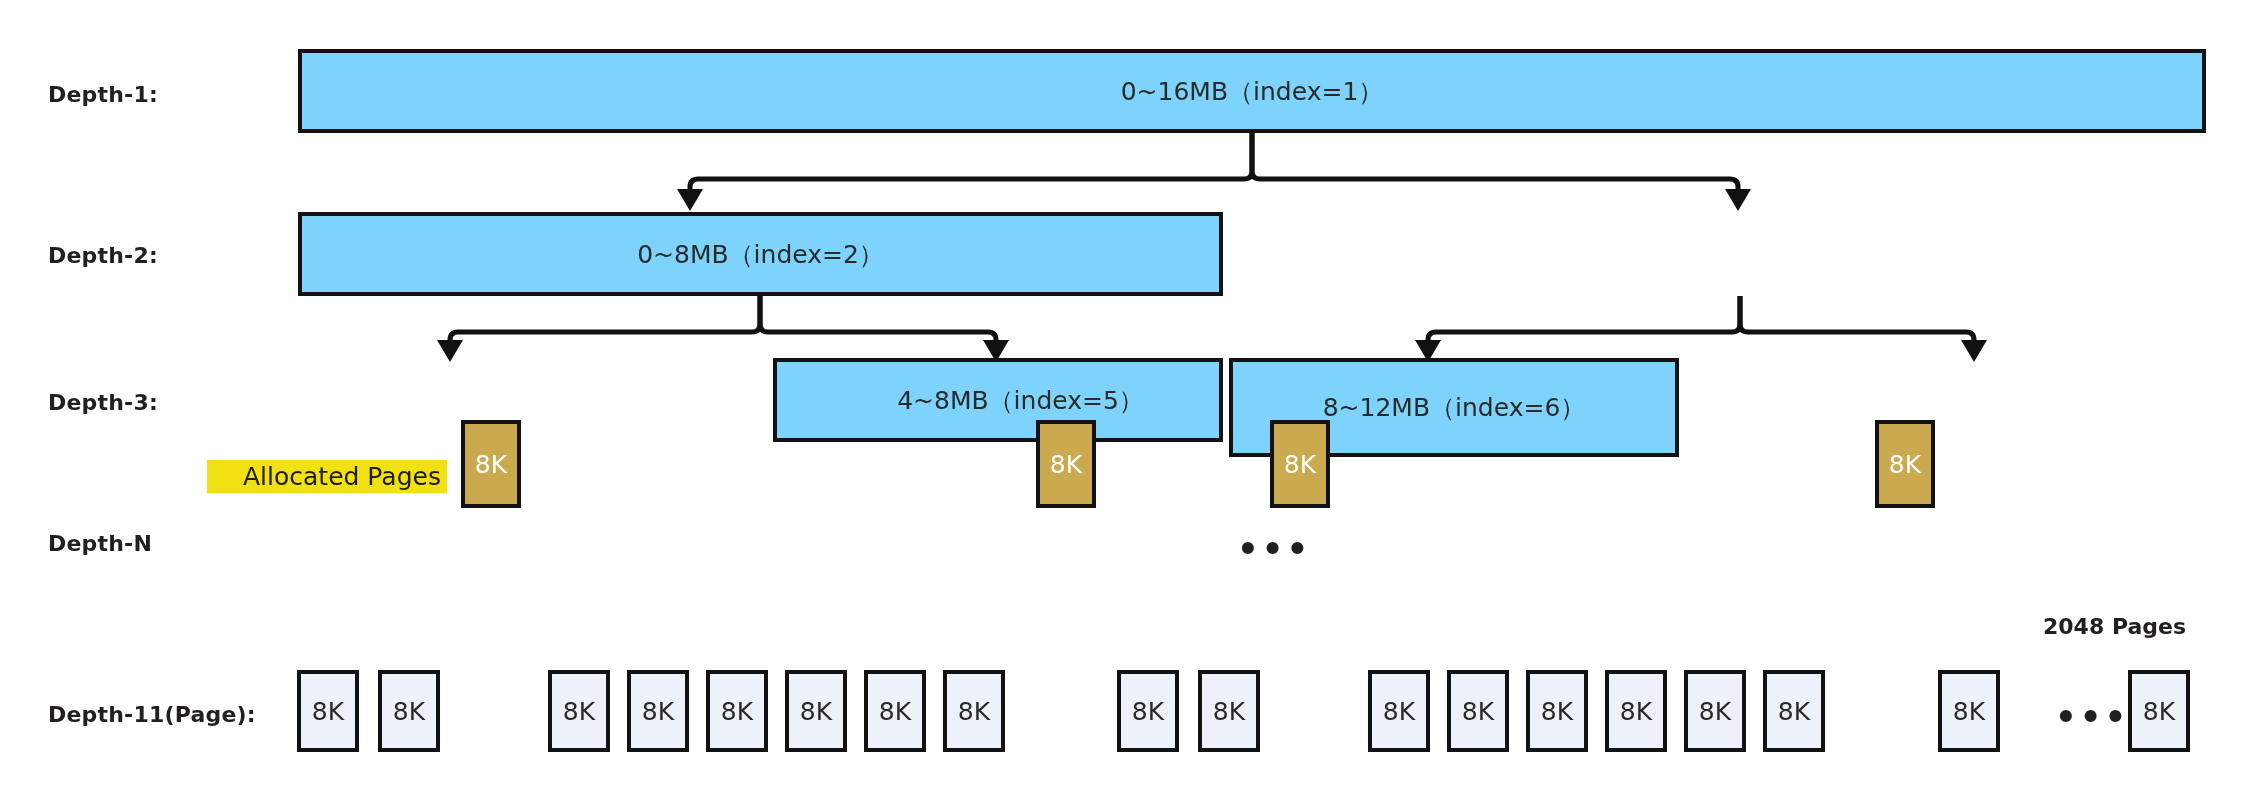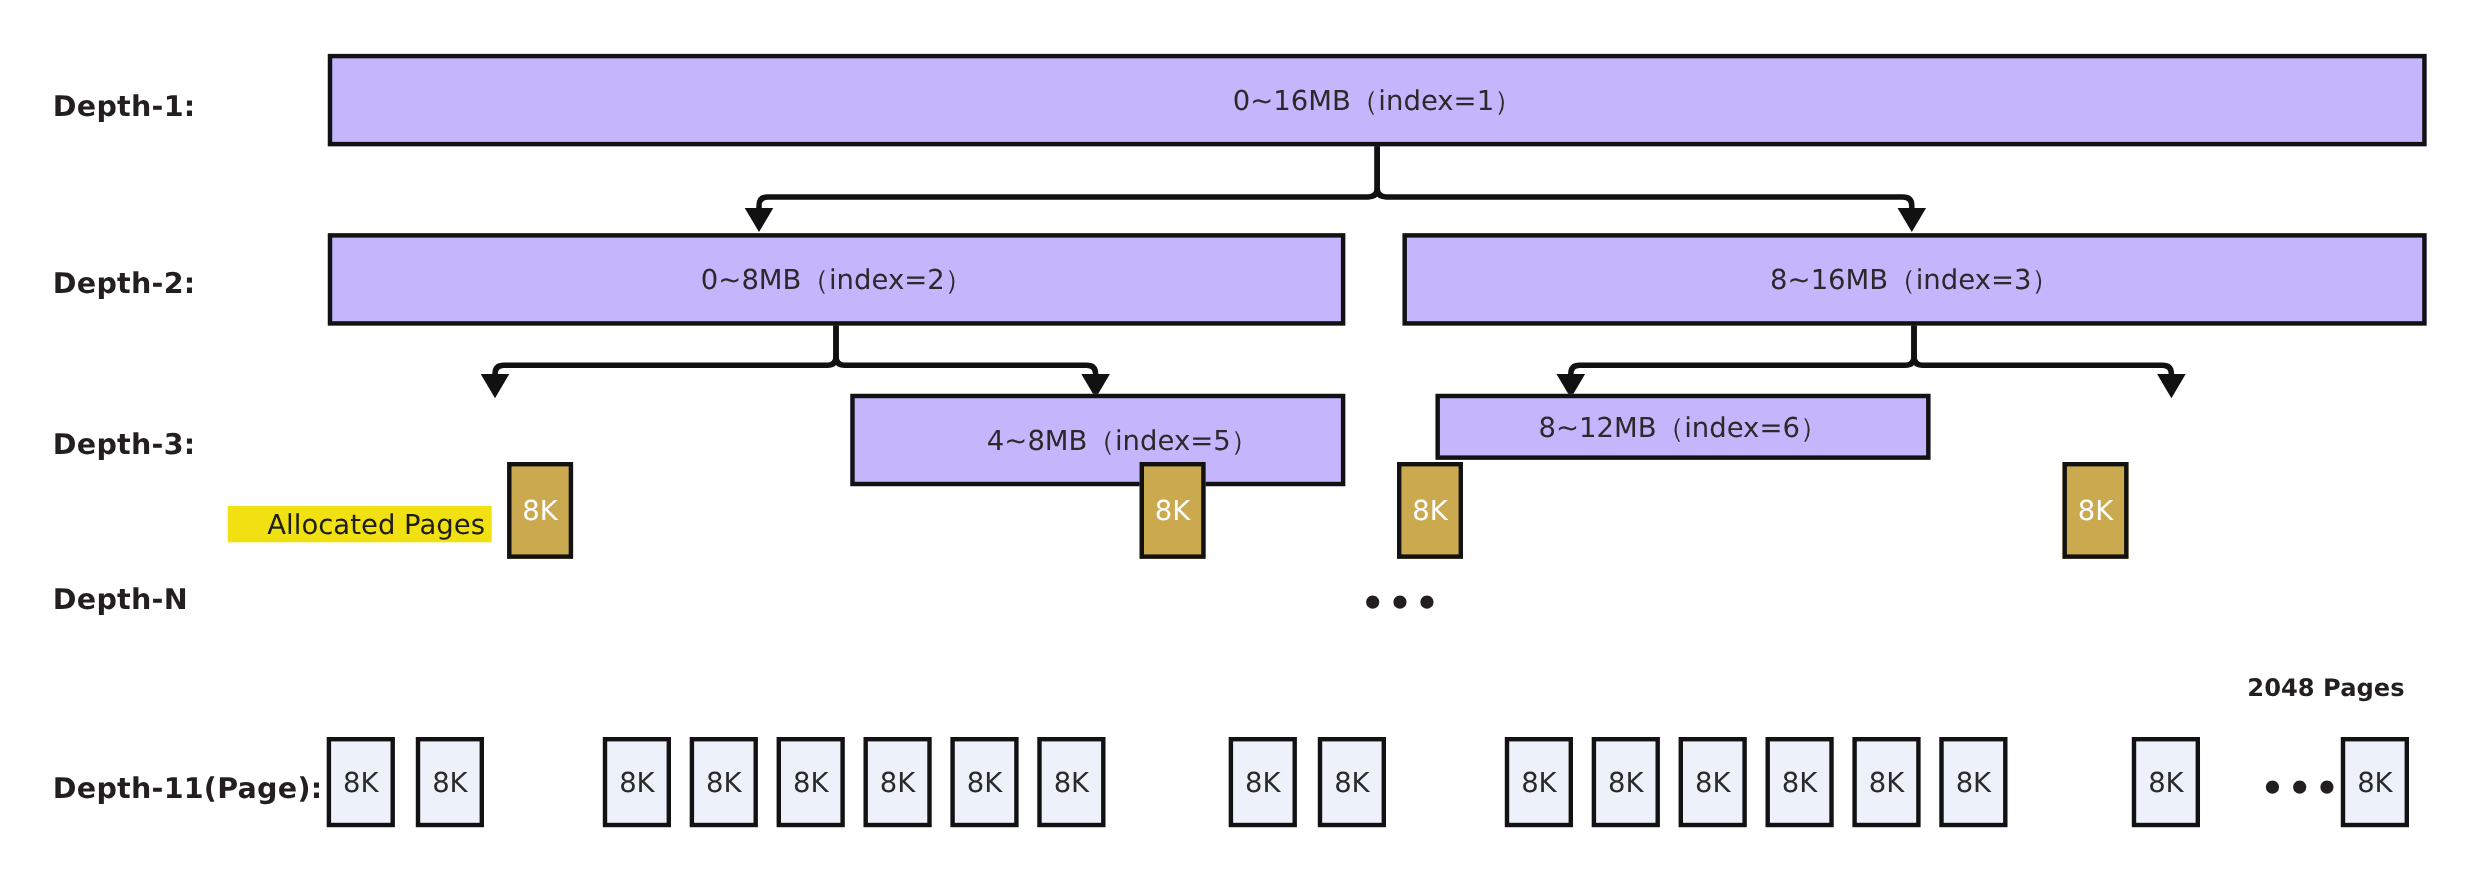--- a/index.html
+++ b/index.html
@@ -5,28 +5,28 @@
   html,body{margin:0;padding:0;background:#ffffff;}
   body{
     width:2254px;height:810px;position:relative;overflow:hidden;
     font-family:"DejaVu Sans","Liberation Sans",sans-serif;
     color:#262626;
   }
   .stage{position:absolute;inset:0;}
 
   
   .row-label{
-    position:absolute;font-weight:bold;font-size:26px;letter-spacing:.2px;
+    position:absolute;font-weight:bold;font-size:22px;letter-spacing:.2px;
     white-space:nowrap;color:#231f20;
   }
 
   
   .node{
     position:absolute;box-sizing:border-box;
-    background:#c4b5fd;border:4px solid #121212;
+    background:#7dd3fc;border:4px solid #121212;
     display:flex;align-items:center;justify-content:center;
     font-size:25px;color:#2a2a2a;white-space:nowrap;
   }
 
   
   .alloc{
     position:absolute;box-sizing:border-box;
     background:#cba94f;border:4px solid #121212;
     display:flex;align-items:center;justify-content:center;
     color:#ffffff;font-size:25px;z-index:5;
@@ -73,42 +73,39 @@
   <svg class="conn" style="left:680px;top:133px;width:1060px;height:80px;" viewBox="0 0 1060 80">
     <path d="M572 0 L572 38 Q572 46 564 46 L18 46 Q10 46 10 54 L10 62" fill="none" stroke="#111111" stroke-width="5"></path>
     <path d="M572 0 L572 38 Q572 46 580 46 L1050 46 Q1058 46 1058 54 L1058 62" fill="none" stroke="#111111" stroke-width="5"></path>
     <path d="M10 78 L-3 56 L23 56 Z" fill="#111111"></path>
     <path d="M1058 78 L1045 56 L1071 56 Z" fill="#111111"></path>
   </svg>
 
   <div class="node" style="left:298px;top:212px;width:925px;height:84px;">
     <span>0~8MB（index=2）</span>
   </div>
-  <div class="node" style="left:1275px;top:212px;width:931px;height:84px;">
-    <span>8~16MB（index=3）</span>
-  </div>
 
   <svg class="conn" style="left:440px;top:296px;width:700px;height:68px;" viewBox="0 0 700 68">
     <path d="M320 0 L320 28 Q320 36 312 36 L18 36 Q10 36 10 44 L10 50" fill="none" stroke="#111111" stroke-width="5"></path>
     <path d="M320 0 L320 28 Q320 36 328 36 L548 36 Q556 36 556 44 L556 50" fill="none" stroke="#111111" stroke-width="5"></path>
     <path d="M10 66 L-3 44 L23 44 Z" fill="#111111"></path>
     <path d="M556 66 L543 44 L569 44 Z" fill="#111111"></path>
   </svg>
 
   <svg class="conn" style="left:1418px;top:296px;width:700px;height:68px;" viewBox="0 0 700 68">
     <path d="M322 0 L322 28 Q322 36 314 36 L18 36 Q10 36 10 44 L10 50" fill="none" stroke="#111111" stroke-width="5"></path>
     <path d="M322 0 L322 28 Q322 36 330 36 L548 36 Q556 36 556 44 L556 50" fill="none" stroke="#111111" stroke-width="5"></path>
     <path d="M10 66 L-3 44 L23 44 Z" fill="#111111"></path>
     <path d="M556 66 L543 44 L569 44 Z" fill="#111111"></path>
   </svg>
 
   <div class="node" style="left:773px;top:358px;width:450px;height:84px;padding-left:45px;">
     <span>4~8MB（index=5）</span>
   </div>
-  <div class="node" style="left:1305px;top:358px;width:450px;height:60px;text-align:center;">
+  <div class="node" style="left:1229px;top:358px;width:450px;height:99px;text-align:center;">
     <span>8~12MB（index=6）</span>
   </div>
 
   <div class="alloc" style="left:461px;top:420px;width:60px;height:88px;">
     <span>8K</span>
   </div>
   <div class="alloc" style="left:1036px;top:420px;width:60px;height:88px;">
     <span>8K</span>
   </div>
   <div class="alloc" style="left:1270px;top:420px;width:60px;height:88px;">

